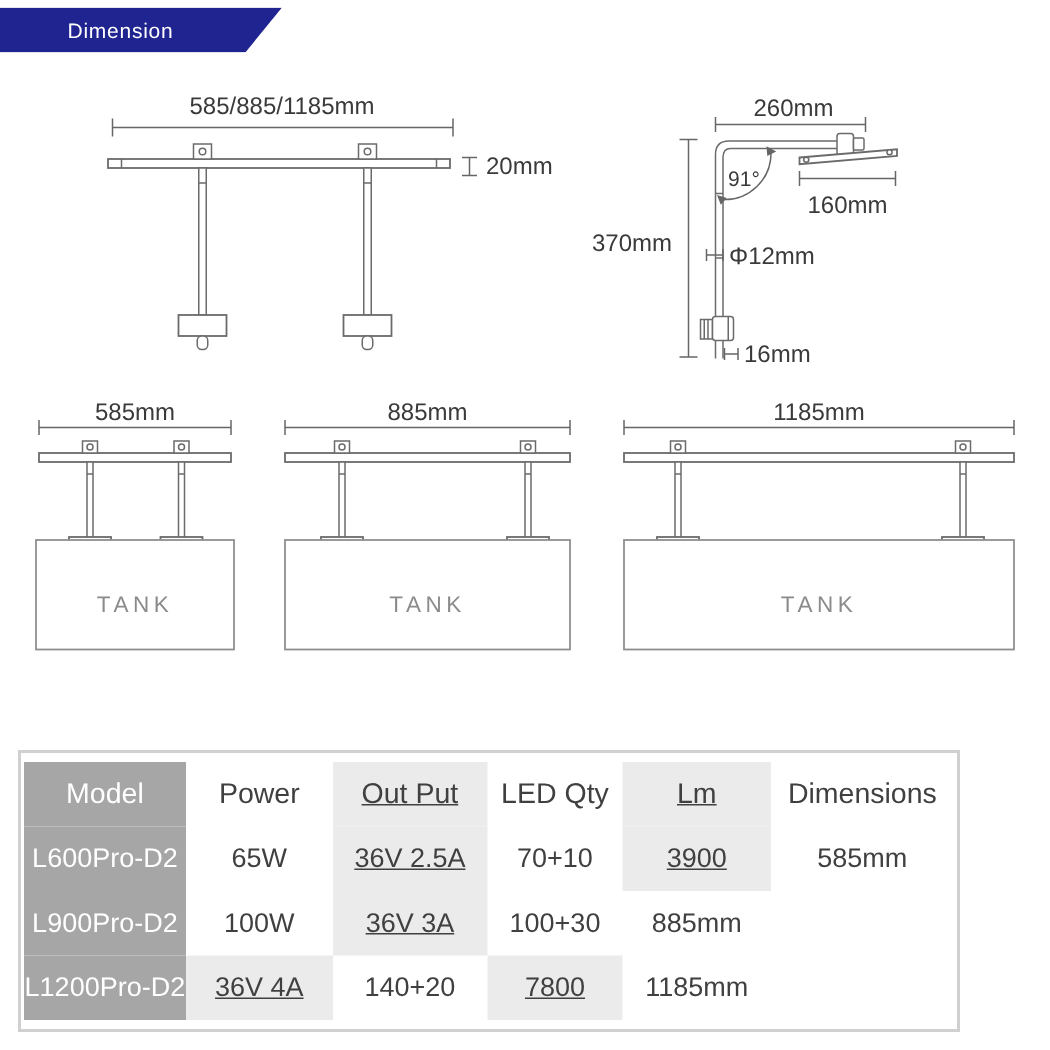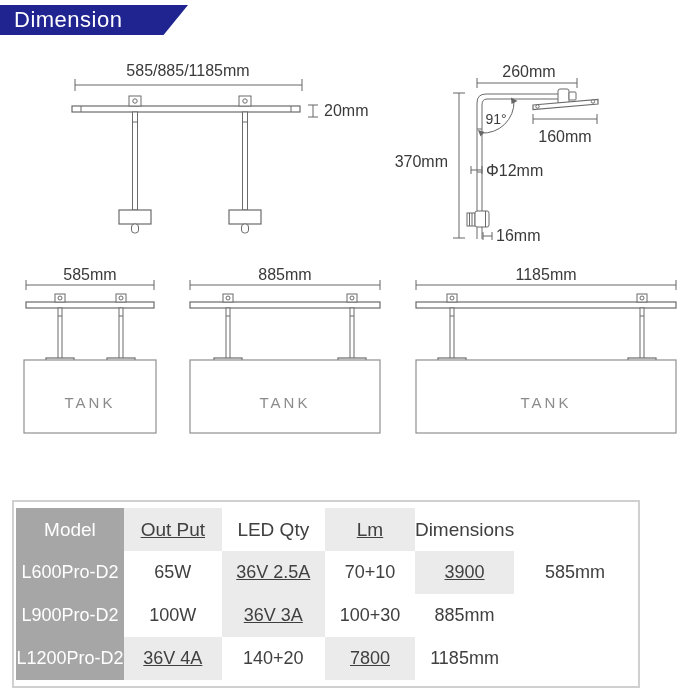--- a/index.html
+++ b/index.html
@@ -9,21 +9,21 @@
     font-family:"Liberation Sans", sans-serif;
   }
   
   .banner {
     position:absolute; left:0; top:5px; width:188px; height:30px;
     background:var(--banner-bg,#1f2490);
     clip-path:polygon(0 0,100% 0,87% 100%,0 100%);
     display:flex; align-items:center;
   }
   .banner .banner-text {
-    color:var(--banner-text,#ffffff); font-size:22px; padding-left:14px; letter-spacing:.5px;
+    color:var(--banner-text,#ffffff); font-size:14px; padding-left:45px; letter-spacing:.5px;
   }
   
   svg { position:absolute; overflow:visible; }
   #front-view { left:40px; top:58px; }
   #side-view  { left:393px; top:55px; }
   #tank-views { left:0px;  top:258px; }
   svg text { fill:var(--label-text,#3a3a3a); font-size:16px; font-family:"Liberation Sans",sans-serif; }
   .dim   { stroke:var(--line,#666666); stroke-width:1; fill:none; }
   .shape { stroke:#6b6b6b; stroke-width:1.2; fill:#ffffff; }
   .shapethin { stroke:#6b6b6b; stroke-width:1; fill:#ffffff; }
@@ -232,20 +232,21 @@
         <rect class="shapethin" x="639" y="112" width="6" height="8" rx="2.5"></rect>
     </g>
     <rect class="tankbox" x="416" y="102" width="260" height="73"></rect>
     <text x="546" y="150" text-anchor="middle" class="tank-label">TANK</text>
   </g>
 </svg>
 
 <div class="spec-table">
   <div class="trow header">
     <div class="tcell col-model">Model</div>
+    <div class="tcell">Power</div>
     <div class="tcell col-shaded">Out Put</div>
     <div class="tcell">LED Qty</div>
     <div class="tcell col-shaded">Lm</div>
     <div class="tcell">Dimensions</div>
   </div>
   <div class="trow">
     <div class="tcell col-model">L600Pro-D2</div>
     <div class="tcell">65W</div>
     <div class="tcell col-shaded">36V 2.5A</div>
     <div class="tcell">70+10</div>

